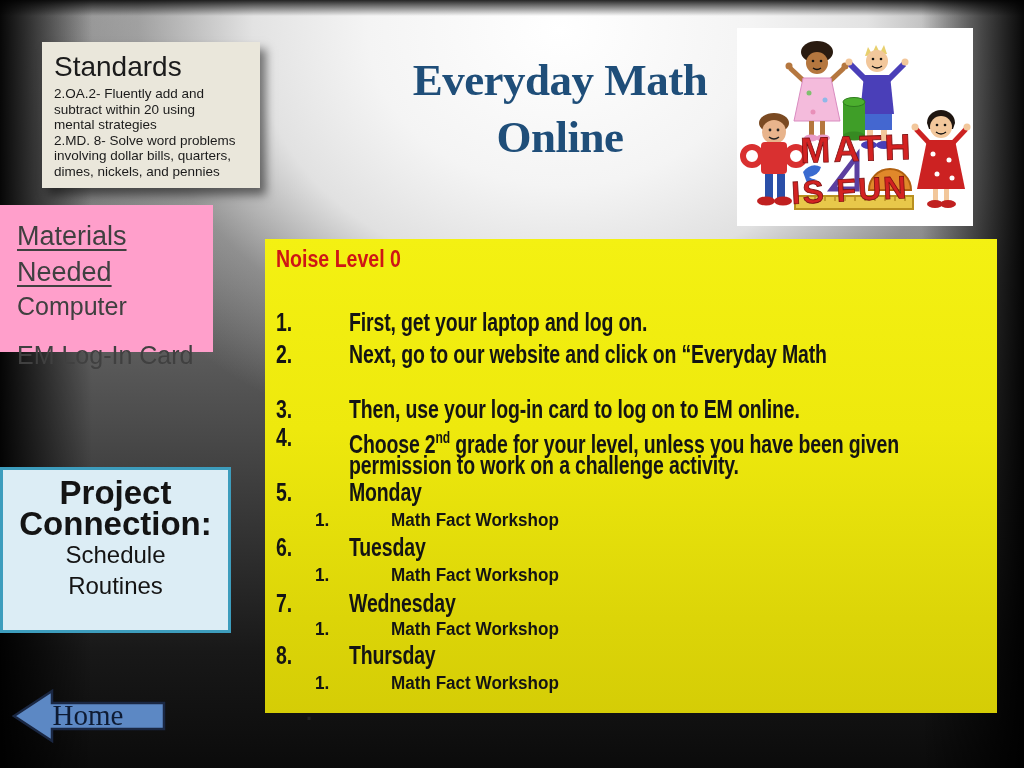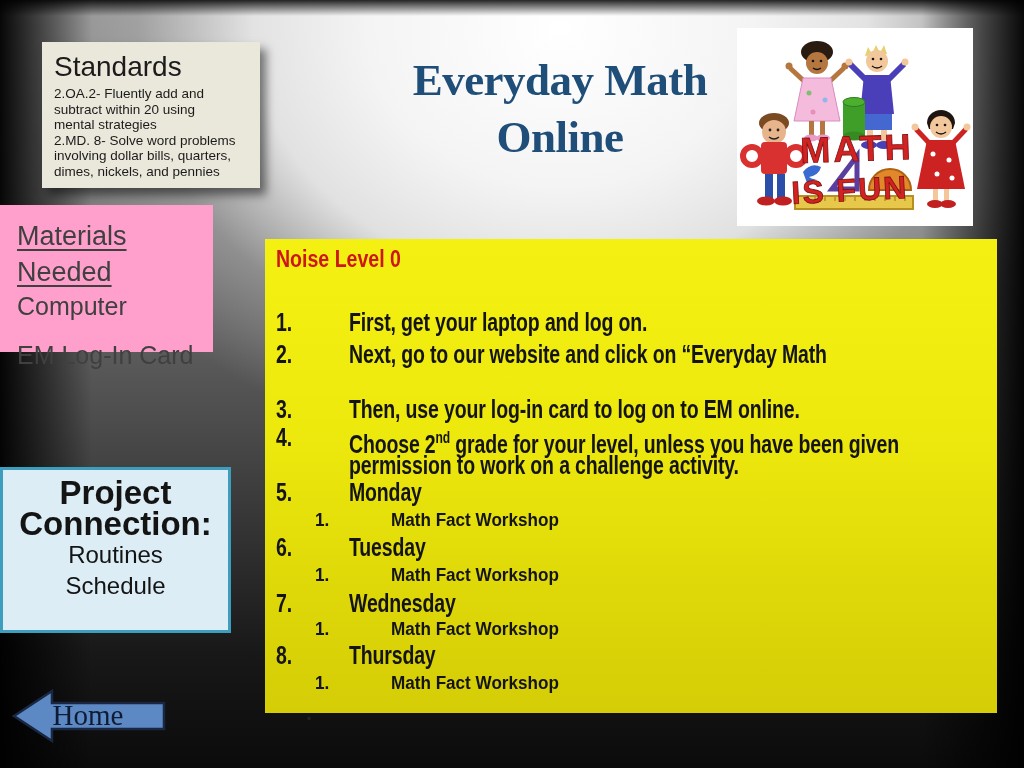--- a/index.html
+++ b/index.html
@@ -188,22 +188,22 @@
   <div class="abs materials">
     <div class="t">Materials</div>
     <div class="t">Needed</div>
     <div class="i">Computer</div>
     <div class="i" style="margin-top:16px">EM Log-In Card</div>
   </div>
 
   <div class="abs project">
     <div class="h">Project</div>
     <div class="h">Connection:</div>
+    <div class="i">Schedule</div>
     <div class="i">Routines</div>
-    <div class="i">Schedule</div>
   </div>
 
   <div class="abs ybox">
     <div class="noise">Noise Level 0</div>
 
     <div class="row" style="top:69px">
       <span class="num mtxt">1.</span>
       <span class="txt mtxt">First, get your laptop and log on.</span>
     </div>
 

